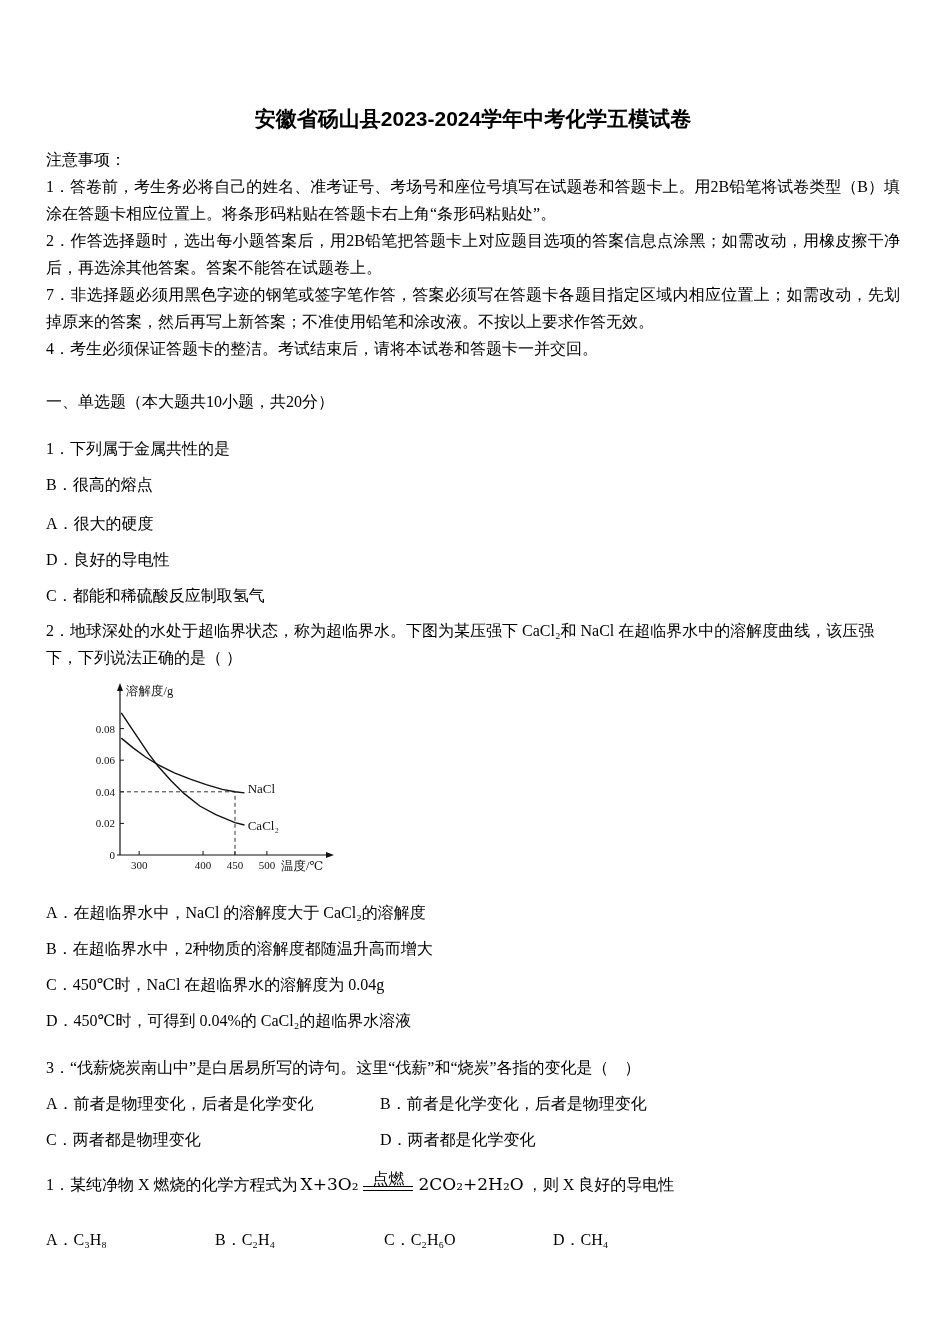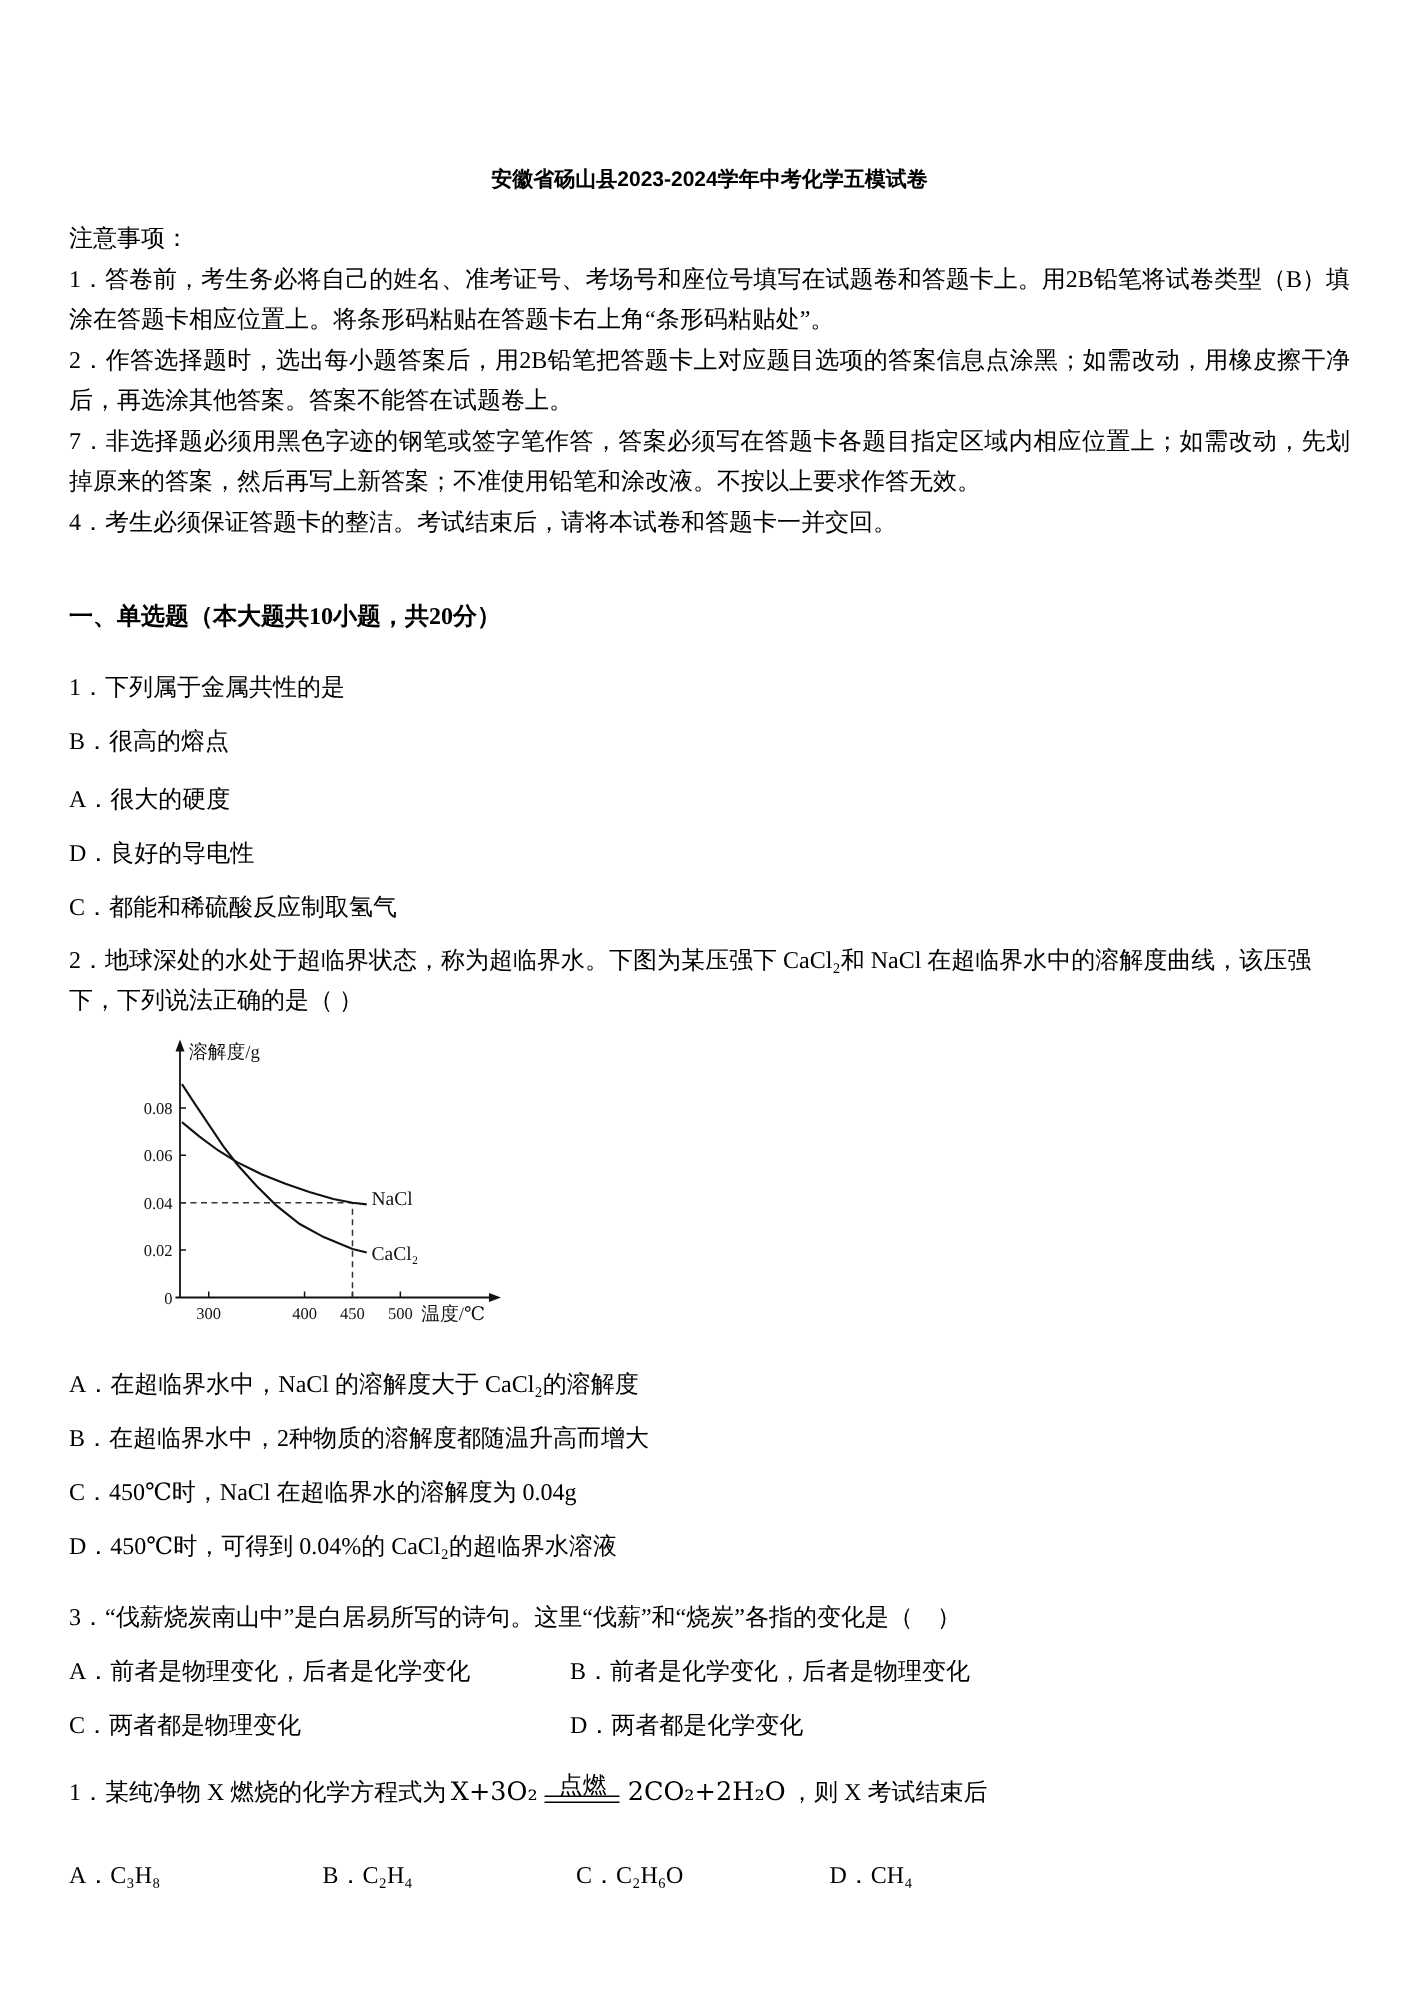--- a/index.html
+++ b/index.html
@@ -10,30 +10,30 @@
     padding: 104px 50px 0 46px;
     font-family: "Liberation Serif", "DejaVu Serif", serif;
     font-size: 16px;
     line-height: 27px;
     color: #000;
     overflow: hidden;
     background: #fff;
   }
   .title {
     font-family: "Liberation Sans", "DejaVu Sans", sans-serif;
-    font-size: 14px;
+    font-size: 21px;
     font-weight: 700;
     text-align: center;
     margin: 0 0 12px 0;
     line-height: 30px;
   }
   p { margin: 0; }
   .notice-header { margin-top: 2px; }
   .notice { text-align: justify; }
-  .section-header { margin-top: 36px; font-weight: bold; }
+  .section-header { margin-top: 26px; }
   .stem { margin-top: 20px; }
   .stem-q2 { margin-top: 8px; }
   .option { margin-top: 9px; }
   .option-first { margin-top: 12px; }
   .chart-fig { margin: 10px 0 6px 26px; padding: 0; }
   .option-row { margin-top: 9px; }
   .colA { display: inline-block; width: 330px; }
   .q4-line {
     margin-top: 18px;
     display: flex;
@@ -140,21 +140,21 @@
   <p class="q4-line">
     <span>1．某纯净物 X 燃烧的化学方程式为</span>
     <span class="chem-eq">
       <span class="eq-part">X+3O₂</span>
       <span class="eq-cond-wrap">
         <span class="cond">点燃</span>
         <span class="dbl-line"></span>
       </span>
       <span class="eq-part">2CO₂+2H₂O</span>
     </span>
-    <span>，则 X 考试结束后</span>
+    <span>，则 X 良好的导电性</span>
   </p>
   <p class="q4-options">
     <span class="q4opt">A．C₃H₈</span>
     <span class="q4opt">B．C₂H₄</span>
     <span class="q4opt">C．C₂H₆O</span>
     <span class="q4opt">D．CH₄</span>
   </p>
 
 </div>
 

